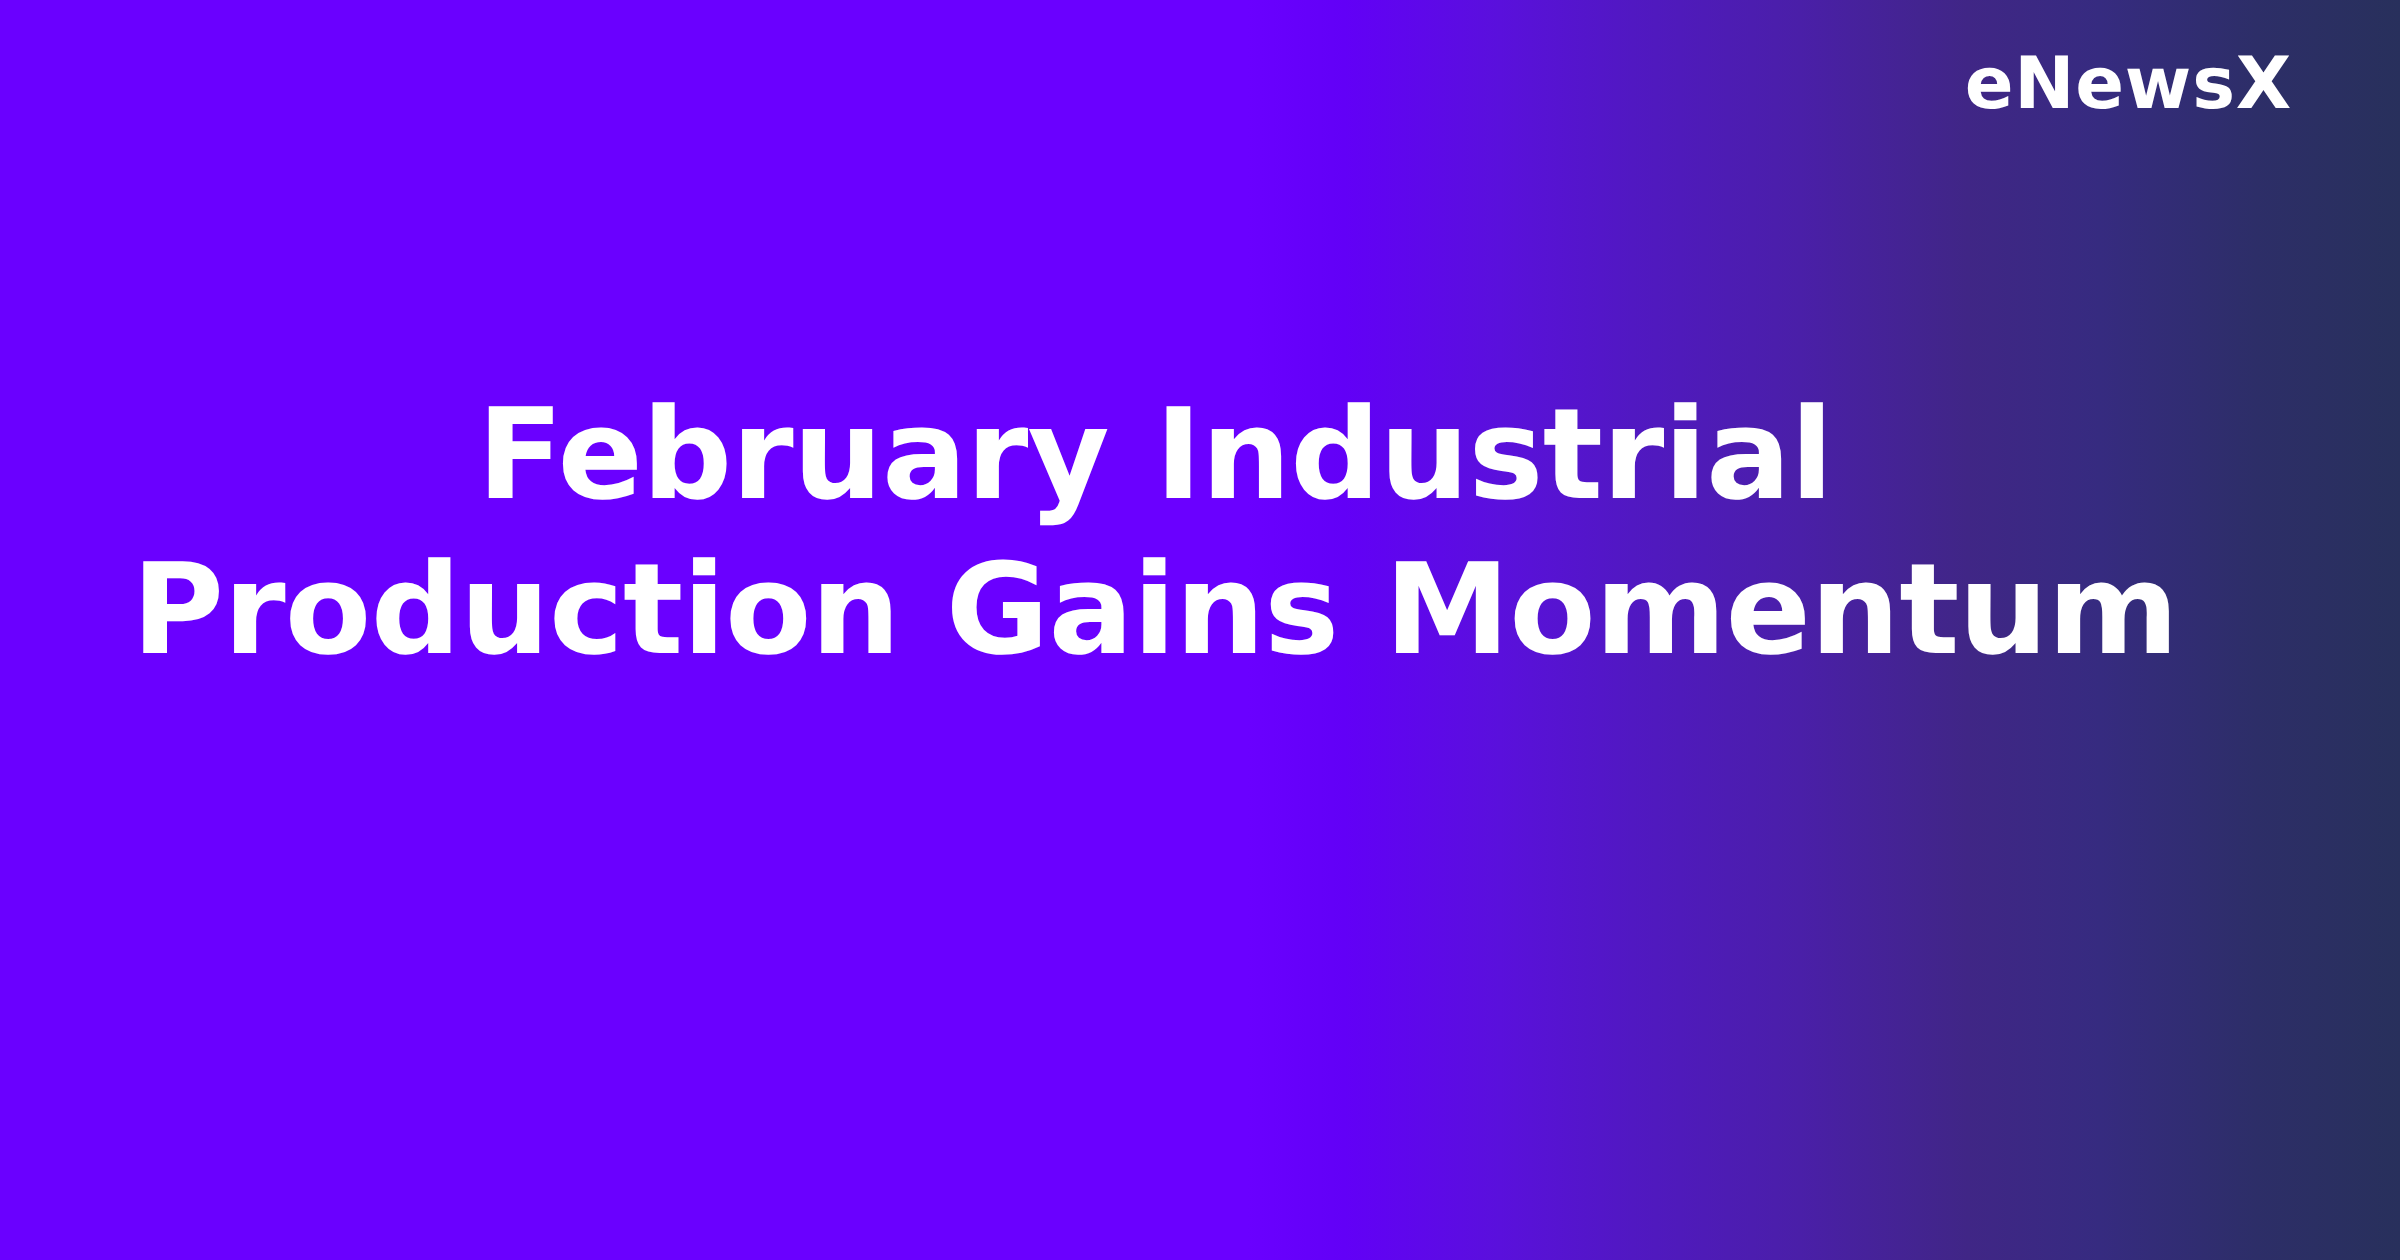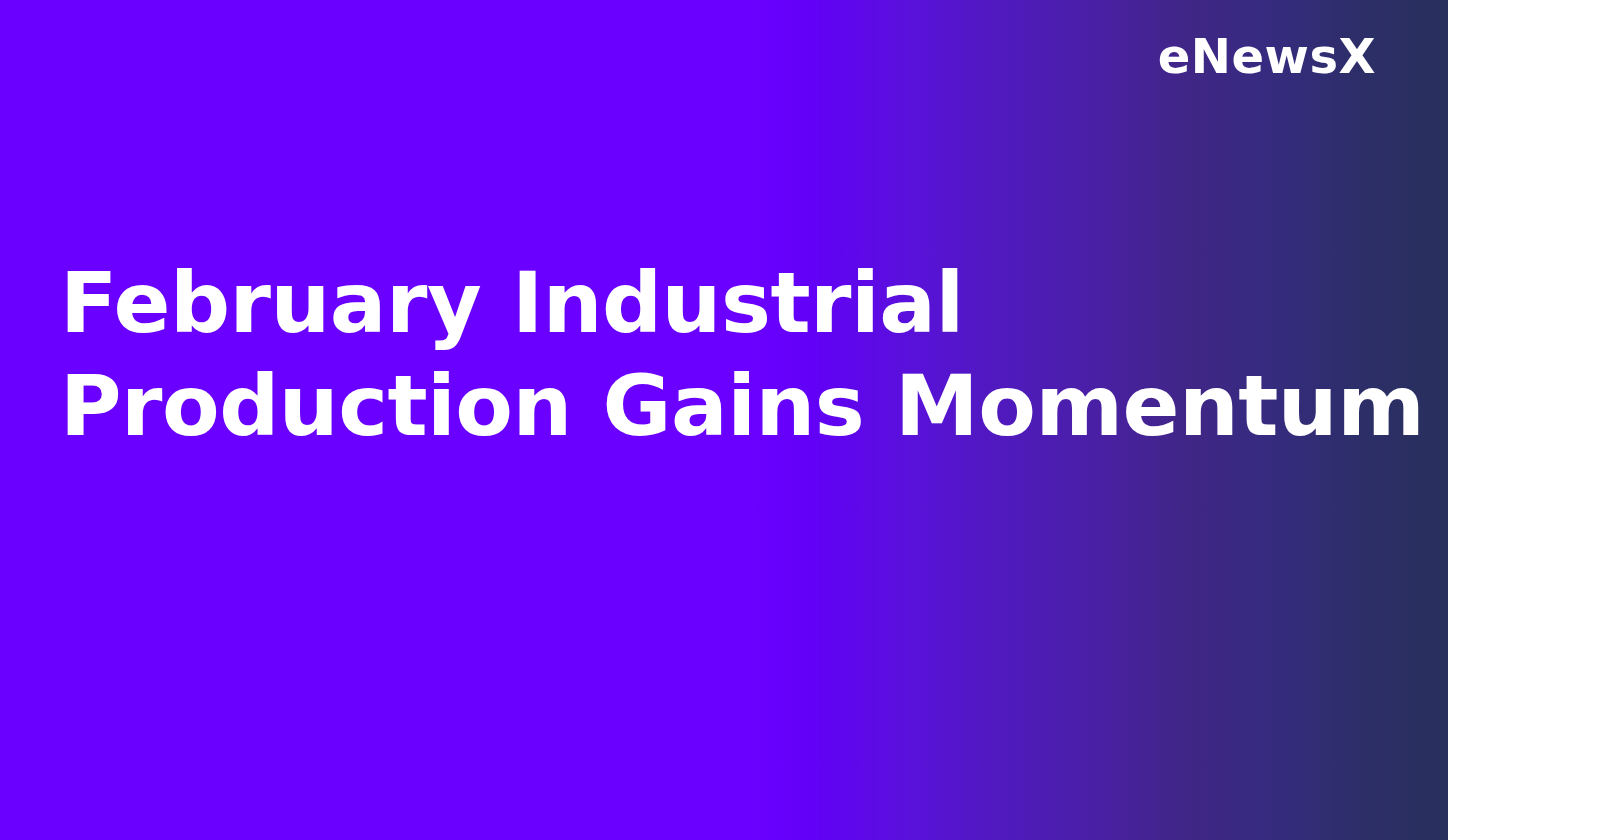--- a/index.html
+++ b/index.html
@@ -4,21 +4,21 @@
 <title>eNewsX Headline Card</title>
 <style>
   html, body {
     margin: 0;
     padding: 0;
     background: #ffffff;
   }
 
   .card {
     position: relative;
-    width: 1448px;
+    width: 1600px;
     height: 840px;
     overflow: hidden;
     
     background-image: linear-gradient(
         to right,
         #6A00FF 0%,
         #6A00FF 52%,
         #6200F7 56%,
         #5A10DC 62.5%,
         #5118C2 68%,
@@ -56,20 +56,21 @@
 
   .headline {
     margin: 0;
     font-family: "DejaVu Sans", "Liberation Sans", sans-serif;
     font-size: 84px;
     font-weight: 700;
     line-height: 103px;
     letter-spacing: -0.5px;
     color: #ffffff;
     word-spacing: 2px;
+    text-align: center;
   }
 </style>
 </head>
 <body>
 
 <div class="card">
 
   <div class="brand">eNewsX</div>
 
   <div class="headline-wrap">

